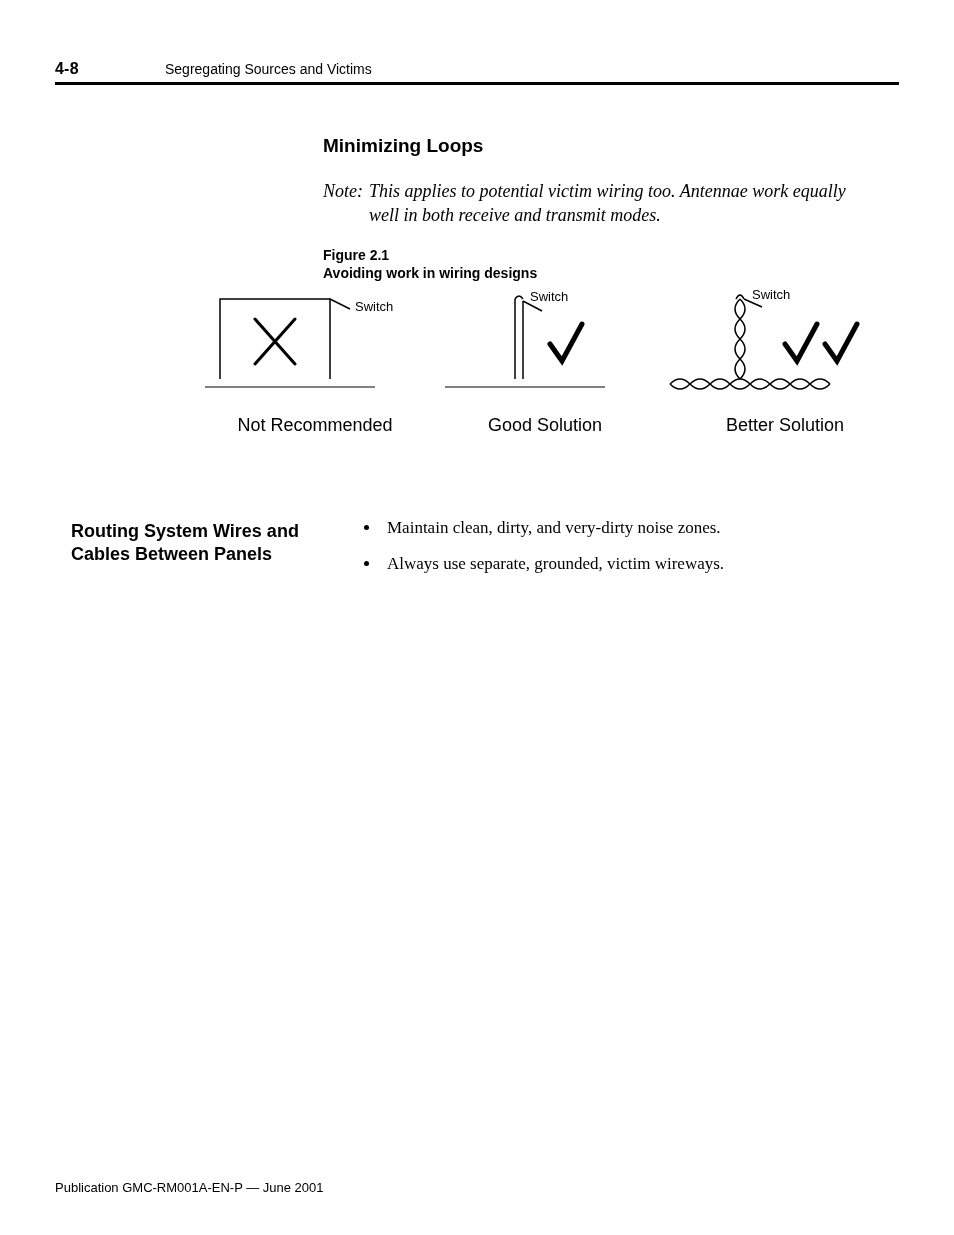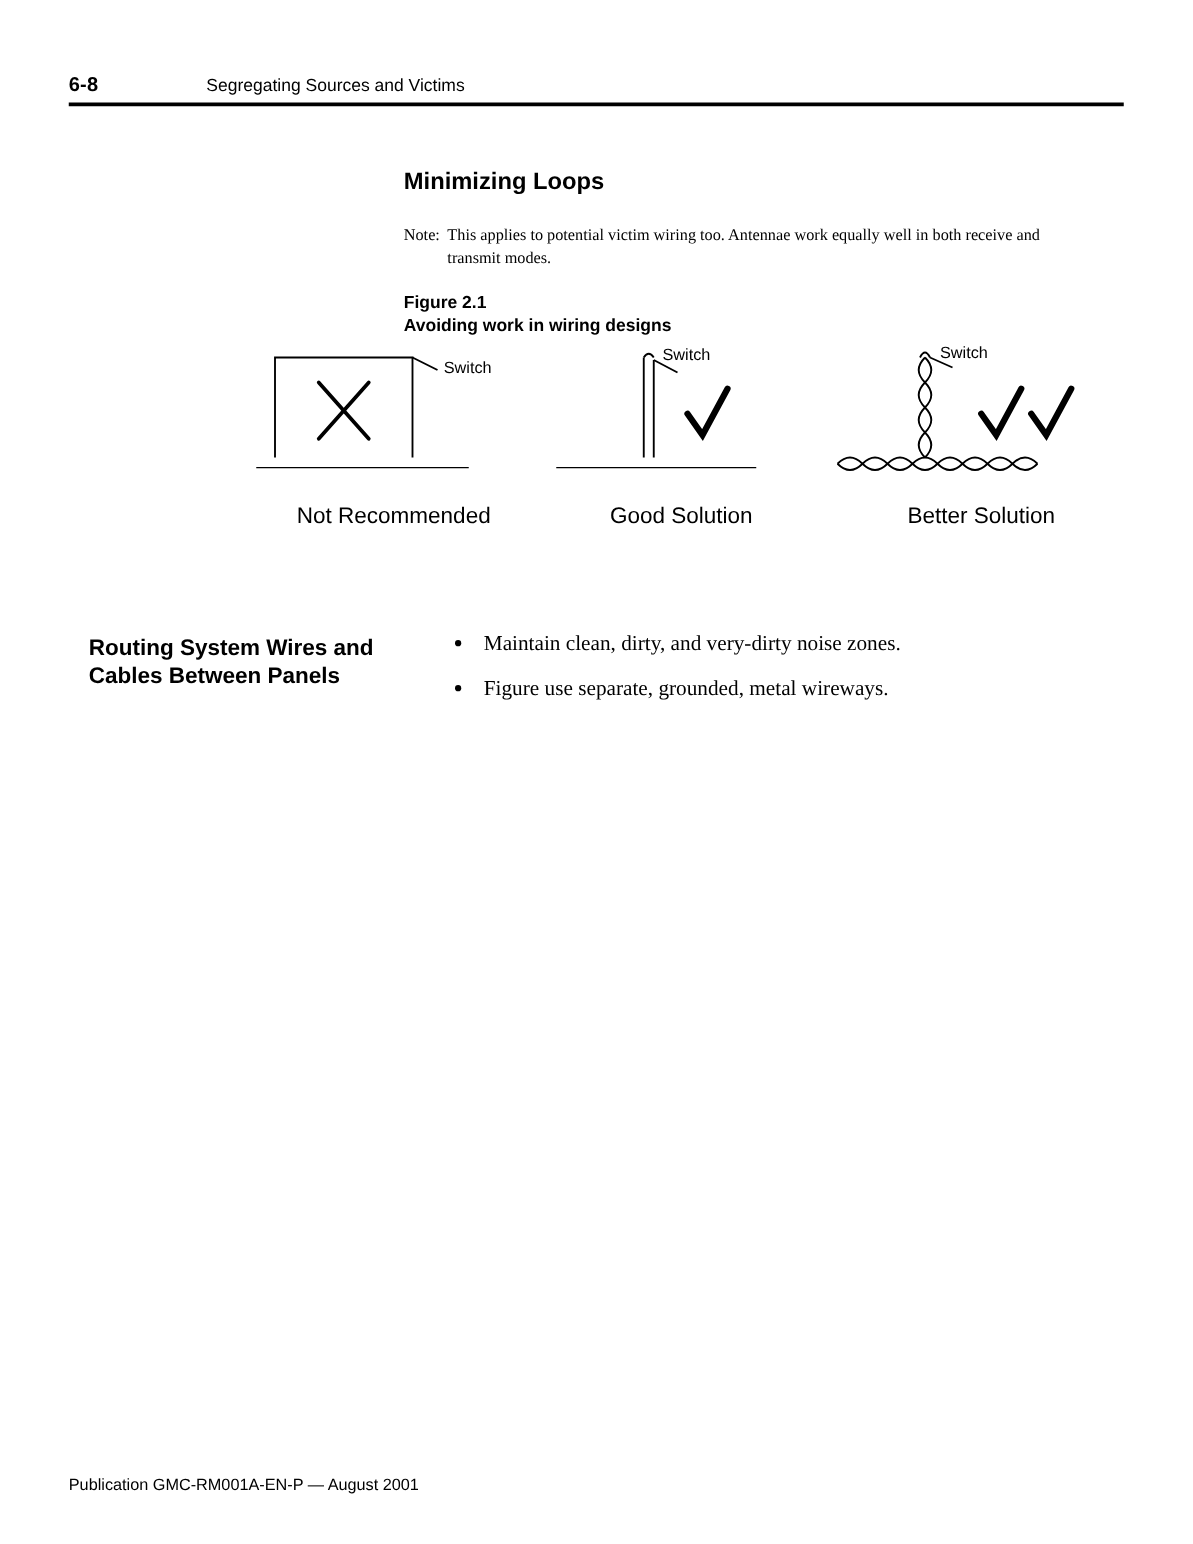--- a/index.html
+++ b/index.html
@@ -47,23 +47,24 @@
   }
   .body-text {
     font-family: Georgia, "Times New Roman", serif;
     font-size: 17px;
     line-height: 1.35;
     margin: 0 0 18px 0;
   }
   .note-block {
     display: flex;
     font-family: Georgia, "Times New Roman", serif;
-    font-size: 13px;
+    font-size: 18px;
     line-height: 1.35;
     margin: 0 0 18px 0;
+    font-style: italic;
   }
   .note-label {
     white-space: nowrap;
     padding-right: 6px;
   }
   .note-body {
     flex: 1;
   }
   .fig-caption {
     font-family: "Helvetica Neue", Helvetica, Arial, sans-serif;
@@ -127,21 +128,21 @@
     font-family: "Helvetica Neue", Helvetica, Arial, sans-serif;
     font-size: 13px;
   }
 </style>
 </head>
 <body>
 
 <div class="page">
 
   <div class="header">
-    <div class="page-num">6-8</div>
+    <div class="page-num">4-8</div>
     <div class="chapter-title">Segregating Sources and Victims</div>
   </div>
 
   <div class="content-col">
     <h2 class="h2">Minimizing Loops</h2>
     <div class="note-block">
       <div class="note-label">Note:</div>
       <div class="note-body">This applies to potential victim wiring too. Antennae work equally well in both receive and transmit modes.</div>
     </div>
     <div class="fig-caption">
@@ -217,20 +218,20 @@
       <div class="panel-caption">Better Solution</div>
     </div>
 
   </div>
 
   <div class="two-col">
     <h2 class="side-heading">Routing System Wires and Cables Between Panels</h2>
     <div class="right-col">
       <ul class="bullets">
         <li>Maintain clean, dirty, and very-dirty noise zones.</li>
-        <li>Figure use separate, grounded, metal wireways.</li>
+        <li>Always use separate, grounded, victim wireways.</li>
       </ul>
     </div>
   </div>
 
-  <div class="footer">Publication GMC-RM001A-EN-P — August 2001</div>
+  <div class="footer">Publication GMC-RM001A-EN-P — June 2001</div>
 
 </div>
 
 </body></html>

